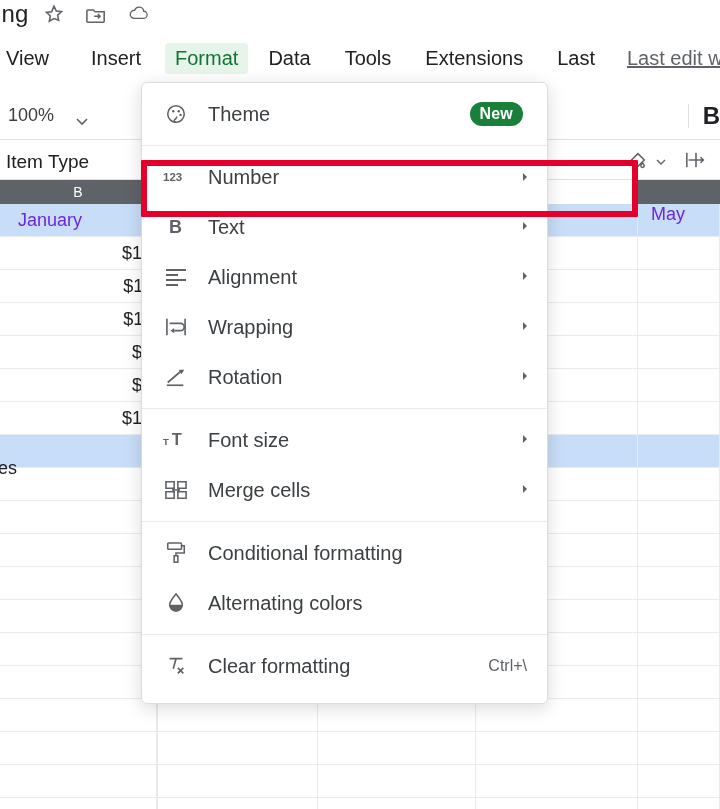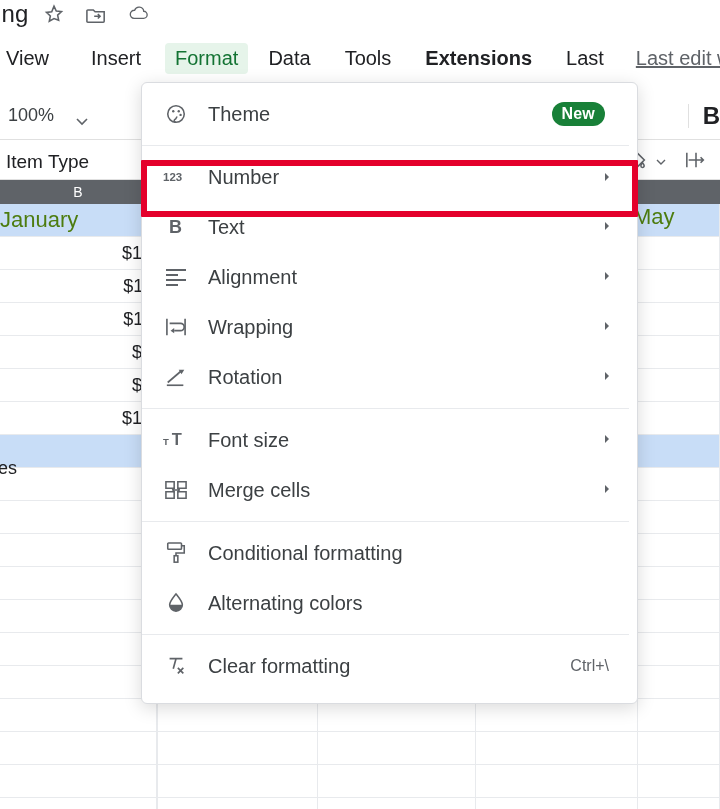--- a/index.html
+++ b/index.html
@@ -13,21 +13,21 @@
 
     
     .menubar { position: absolute; left: 0; top: 40px; right: 0; height: 36px; display: flex; align-items: center; }
     .menubar .item { font-size: 20px; color: #202124; padding: 4px 10px; border-radius: 4px; cursor: default; }
     .menubar .item.active { background: #e6f4ea; color: #137333; }
     #mi-view   { margin-left: -4px; margin-right: 22px; }
     #mi-insert { margin-right: 14px; }
     #mi-format { margin-right: 10px; }
     #mi-data   { margin-right: 14px; }
     #mi-tools  { margin-right: 14px; }
-    #mi-ext    { margin-right: 14px; font-weight: bold; }
+    #mi-ext    { margin-right: 14px; }
     #mi-help   { margin-right: 22px; }
     .last-edit { font-size: 20px; color: #5f6368; text-decoration: underline; white-space: nowrap; }
 
     
     .toolbar { position: absolute; left: 0; top: 92px; right: 0; height: 48px; display: flex; align-items: center; border-bottom: 1px solid #e0e0e0; }
     .zoom-box { display: inline-flex; align-items: flex-end; font-size: 18px; color: #3c4043; margin-left: 8px; }
     .zoom-caret { margin-left: 22px; }
     .toolbar-right { position: absolute; right: 0; top: 92px; height: 48px; display: flex; align-items: center; }
     .vsep { width: 1px; height: 24px; background: #e0e0e0; margin: 0 14px 0 6px; }
     .bold-b { font-weight: 700; font-size: 24px; color: #202124; }
@@ -46,28 +46,28 @@
     .col-spacer { flex: 1; background: #fff; }
     .col-right { flex: 0 0 87px; background: #5f6368; }
 
     
     .grid-area { position: absolute; left: 0; top: 204px; right: 0; bottom: 0; }
     .grid-row { height: 33px; display: flex; border-bottom: 1px solid #e8eaed; }
     .grid-row.selected { background: #c8ddf7; }
     .cell-B { flex: 0 0 157px; border-right: 1px solid #e8eaed; display: flex; align-items: center; }
     .cell-right { width: 87px; position: absolute; right: 0; display: flex; align-items: center; }
     .val-right { justify-content: flex-end; padding-right: 4px; font-size: 18px; color: #202124; }
-    .val-left  { justify-content: flex-start; padding-left: 0; font-size: 22px; color: #4d7c0f; }
+    .val-left  { justify-content: flex-start; padding-left: 18px; font-size: 18px; color: #6d28d9; }
     .grid-row .cell-rest { flex: 1; border-right: 1px solid #e8eaed; }
     
     .vlines { position: absolute; left: 157px; right: 0; top: 204px; bottom: 0; pointer-events: none; }
     .vline { position: absolute; top: 0; bottom: 0; width: 1px; background: #e8eaed; }
 
     
-    .menu-panel { position: absolute; left: 141px; top: 82px; width: 497px; background: #fff; border: 1px solid #dadce0; border-radius: 6px; box-shadow: 0 4px 18px rgba(0,0,0,0.15); padding: 6px 8px 12px 0; z-index: 10; }
+    .menu-panel { position: absolute; left: 141px; top: 82px; width: 407px; background: #fff; border: 1px solid #dadce0; border-radius: 6px; box-shadow: 0 4px 18px rgba(0,0,0,0.15); padding: 6px 0 12px 0; z-index: 10; }
     .menu-item { height: 50px; display: flex; align-items: center; padding: 0 20px 0 20px; position: relative; }
     .menu-item .mi-icon { width: 28px; height: 28px; margin-right: 18px; display: inline-flex; align-items: center; justify-content: center; }
     .menu-item .mi-label { font-size: 20px; color: #3c4043; }
     .menu-item .mi-caret { position: absolute; right: 18px; top: 50%; transform: translateY(-50%); }
     .menu-item .mi-kbd   { position: absolute; right: 20px; top: 50%; transform: translateY(-50%); color: #5f6368; font-size: 16px; }
     .menu-sep { height: 1px; background: #e8eaed; margin: 6px 0; }
     .new-pill { position: absolute; right: 24px; top: 50%; transform: translateY(-50%); background: #188038; color: #fff; font-size: 16px; font-weight: 700; padding: 3px 10px 3px 10px; border-radius: 12px; letter-spacing: 0.2px; }
 
     
     .red-box { position: absolute; border: 6px solid #e4002b; border-radius: 1px; pointer-events: none; z-index: 20; }

